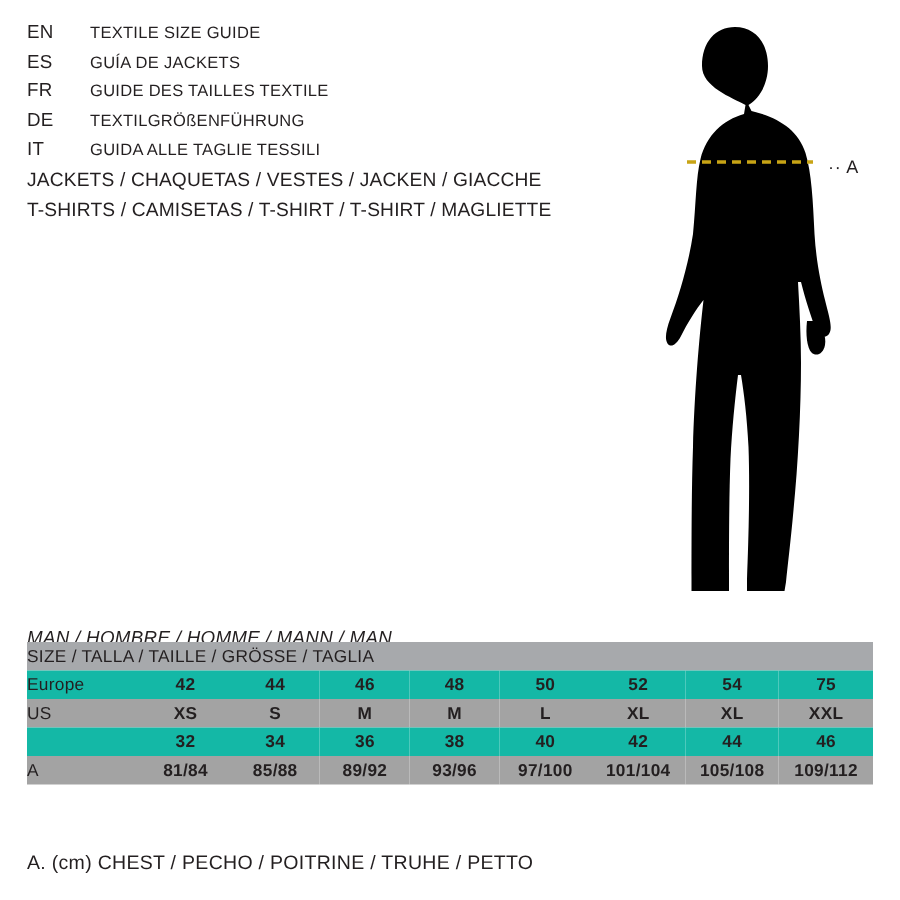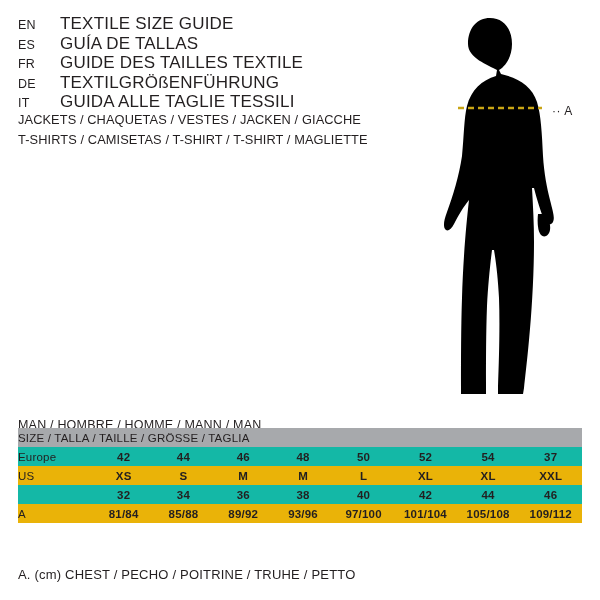--- a/index.html
+++ b/index.html
@@ -33,21 +33,21 @@
     align-items: baseline;
     height: 19.5px;
   }
   .lang-code {
     width: 42px;
     flex: 0 0 42px;
     font-size: 12.5px;
     letter-spacing: 0.2px;
   }
   .lang-text {
-    font-size: 17px;
+    font-size: 11px;
     letter-spacing: 0.2px;
   }
 
   
   .category-block {
     position: absolute;
     left: 18px;
     top: 110px;
     width: 420px;
   }
@@ -77,20 +77,21 @@
   }
 
   
   .table-title {
     position: absolute;
     left: 18px;
     top: 418px;
     font-size: 12.5px;
     letter-spacing: 0.2px;
     font-weight: normal;
+    font-style: italic;
   }
   table.size-table {
     position: absolute;
     left: 18px;
     top: 428px;
     width: 564px;
     border-collapse: collapse;
     font-size: 11.5px;
   }
   table.size-table td {
@@ -101,21 +102,21 @@
   }
   tr.header-row td {
     background: #a7a9ac;
     color: #231f20;
     height: 19px;
   }
   tr.shade td {
     background: #14b8a6;
   }
   tr.plain td {
-    background: #eab308;
+    background: #a3a3a3;
   }
   td.c-label {
     width: 86px;
     padding-left: 4px;
   }
   td.c-val {
     width: 68px;
     text-align: center;
     font-weight: bold;
   }
@@ -132,21 +133,21 @@
 
 <div class="page">
 
   <div class="lang-block">
     <div class="lang-row">
       <div class="lang-code">EN</div>
       <div class="lang-text">TEXTILE SIZE GUIDE</div>
     </div>
     <div class="lang-row">
       <div class="lang-code">ES</div>
-      <div class="lang-text">GUÍA DE TALLAS</div>
+      <div class="lang-text">GUÍA DE JACKETS</div>
     </div>
     <div class="lang-row">
       <div class="lang-code">FR</div>
       <div class="lang-text">GUIDE DES TAILLES TEXTILE</div>
     </div>
     <div class="lang-row">
       <div class="lang-code">DE</div>
       <div class="lang-text">TEXTILGRÖßENFÜHRUNG</div>
     </div>
     <div class="lang-row">
@@ -221,21 +222,21 @@
       </tr>
       <tr class="shade">
         <td class="c-label">Europe</td>
         <td class="c-val">42</td>
         <td class="c-val">44</td>
         <td class="c-val">46</td>
         <td class="c-val">48</td>
         <td class="c-val">50</td>
         <td class="c-val">52</td>
         <td class="c-val">54</td>
-        <td class="c-val">37</td>
+        <td class="c-val">75</td>
       </tr>
       <tr class="plain">
         <td class="c-label">US</td>
         <td class="c-val">XS</td>
         <td class="c-val">S</td>
         <td class="c-val">M</td>
         <td class="c-val">M</td>
         <td class="c-val">L</td>
         <td class="c-val">XL</td>
         <td class="c-val">XL</td>

